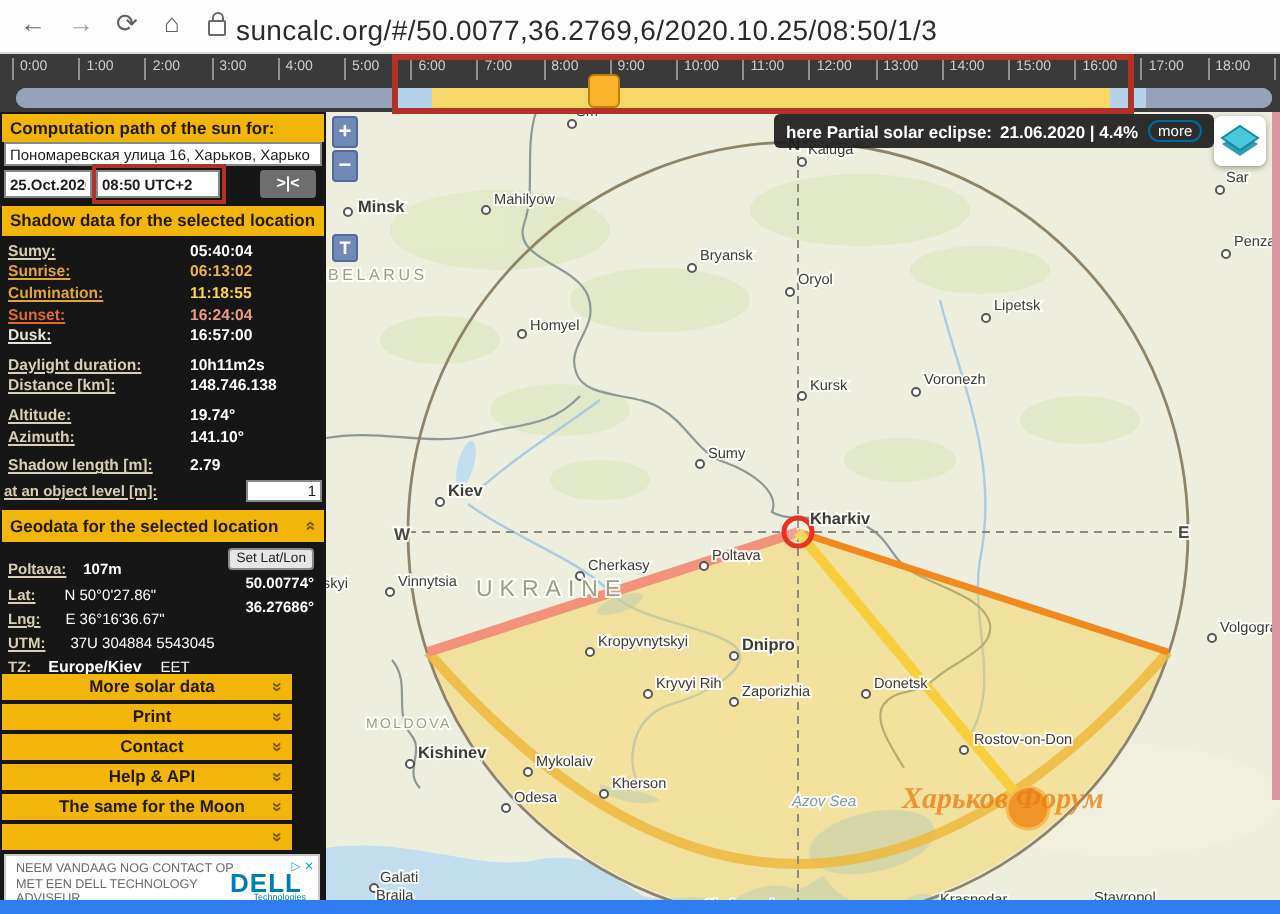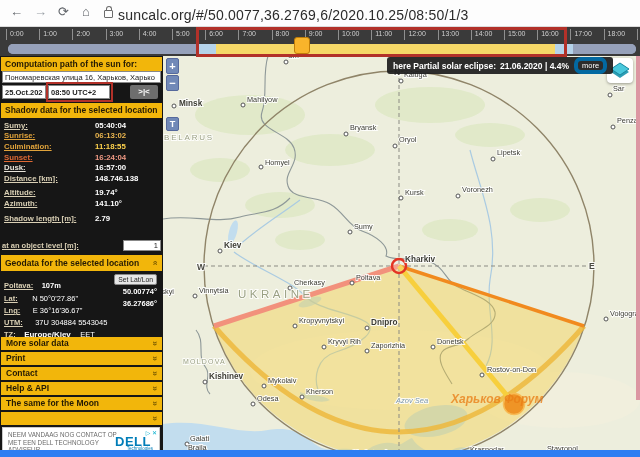--- a/index.html
+++ b/index.html
@@ -21,37 +21,37 @@
   
   #sidebar{left:0;top:56px;width:163px;height:401px;background:#161616;z-index:20;}
   .hdr{position:absolute;left:1px;width:161px;height:14px;background:#f2b60b;color:#241a04;font-size:8.5px;font-weight:bold;line-height:14px;padding-left:4px;box-sizing:border-box;}
   .inp{position:absolute;background:#fff;border:1px solid #888;box-sizing:border-box;font-family:"Liberation Sans",sans-serif;font-size:7.5px;color:#1c1c1c;padding:0 2px;}
   .srow{display:flex;height:10.6px;align-items:center;padding:0 2px;}
   .srow .lbl{flex:1;font-size:7.8px;font-weight:bold;text-decoration:underline;}
   .srow .val{width:64px;font-size:7.8px;font-weight:bold;text-align:left;}
   .gap{margin-top:4px;}
   .glabel{color:#d9cfb4;font-size:7.5px;font-weight:bold;text-decoration:underline;}
   .gval{color:#fff;font-size:7.5px;font-weight:bold;}
-  .menu-item{position:absolute;left:1px;width:161px;height:13px;background:#f2b60b;color:#241a04;font-size:8.5px;font-weight:bold;line-height:13px;padding-left:5px;box-sizing:border-box;cursor:pointer;}
+  .menu-item{position:absolute;left:1px;width:145px;height:13px;background:#f2b60b;color:#241a04;font-size:8.5px;font-weight:bold;line-height:13px;padding-left:5px;box-sizing:border-box;cursor:pointer;text-align:center;}
   .chev{position:absolute;right:5px;top:0;color:#7a5c00;font-size:9px;display:inline-block;transform:rotate(90deg);}
   #geochev{position:absolute;right:5px;top:0;color:#7a5c00;font-size:9px;transform:rotate(-90deg);}
   
   #ad{position:absolute;left:2px;top:371px;width:158px;height:25px;background:#fff;border:1px solid #c9c9c9;box-sizing:border-box;}
   .adline{font-size:6.3px;color:#6a6a6a;line-height:7.5px;padding-left:5px;}
   #adbrand{position:absolute;right:8px;top:6px;font-size:13px;font-weight:bold;color:#007db8;letter-spacing:0.5px;}
   #adbrandsub{position:absolute;right:6px;top:18px;font-size:4.5px;color:#007db8;}
   #adchoice{position:absolute;right:2px;top:1px;font-size:6px;color:#00aecd;}
   
   #map{left:163px;top:56px;width:477px;height:401px;overflow:hidden;background:#edeedd;z-index:5;}
   #mapsvg{position:absolute;left:0;top:0;}
   .mzoom{position:absolute;width:13px;background:#7189b7;border:1px solid #56699c;color:#fff;font-weight:bold;text-align:center;box-sizing:border-box;border-radius:2px;cursor:pointer;}
   #tooltip{position:absolute;left:189px;top:1px;height:17px;background:rgba(28,28,28,0.92);border-radius:3px;color:#fff;font-size:8.5px;font-weight:bold;display:flex;align-items:center;padding:0 6px;white-space:nowrap;z-index:15;margin-left:35px;}
-  #tooltip .more{margin-left:5px;border:4px solid #0369a1;border-radius:7px;padding:0 4px;font-size:7.5px;font-weight:normal;cursor:pointer;text-align:center;}
+  #tooltip .more{margin-left:5px;border:1px solid #0369a1;border-radius:7px;padding:0 4px;font-size:7.5px;font-weight:normal;cursor:pointer;text-align:center;}
   #layersbtn{position:absolute;left:444px;top:2px;width:26px;height:25px;background:#fff;border-radius:4px;box-shadow:0 1px 3px rgba(0,0,0,0.35);cursor:pointer;}
-  #watermark{position:absolute;left:288px;top:336px;width:170px;font-family:Liberation Sans, sans-serif;font-style:italic;font-weight:bold;font-size:12px;color:rgba(233,126,22,0.78);z-index:14;white-space:nowrap;}
+  #watermark{position:absolute;left:288px;top:336px;width:170px;font-family:Liberation Serif, serif;font-style:italic;font-weight:bold;font-size:15px;color:rgba(233,126,22,0.78);z-index:14;white-space:nowrap;}
   
   .redbox{position:absolute;border:3px solid #b23129;box-sizing:border-box;z-index:60;}
   #pinkstrip{left:636px;top:56px;width:4px;height:344px;background:#dc96a2;z-index:55;}
   #bluebar{left:0;top:450px;width:640px;height:7px;background:#2e7ef2;z-index:58;}
   svg text{paint-order:stroke;stroke:rgba(255,255,255,0.85);stroke-width:2px;fill:#3c3c34;}
 </style>
 </head>
 <body>
 
 <div id="page">
@@ -138,20 +138,24 @@
           <span class="lbl" style="color: rgb(225, 163, 59);">Culmination:</span>
           <span class="val" style="color: rgb(255, 211, 77);">11:18:55</span>
         </div>
         <div class="srow">
           <span class="lbl" style="color: rgb(223, 106, 53);">Sunset:</span>
           <span class="val" style="color: rgb(240, 154, 132);">16:24:04</span>
         </div>
         <div class="srow">
           <span class="lbl" style="color: rgb(232, 228, 218);">Dusk:</span>
           <span class="val" style="color: rgb(255, 255, 255); margin-left: 33px;">16:57:00</span>
+        </div>
+        <div class="srow gap">
+          <span class="lbl" style="color: rgb(217, 207, 180);">Daylight duration:</span>
+          <span class="val" style="color: rgb(255, 255, 255);">10h11m2s</span>
         </div>
         <div class="srow">
           <span class="lbl" style="color: rgb(217, 207, 180);">Distance [km]:</span>
           <span class="val" style="color: rgb(255, 255, 255);">148.746.138</span>
         </div>
         <div class="srow gap">
           <span class="lbl" style="color: rgb(217, 207, 180);">Altitude:</span>
           <span class="val" style="color: rgb(255, 255, 255);">19.74°</span>
         </div>
         <div class="srow">

